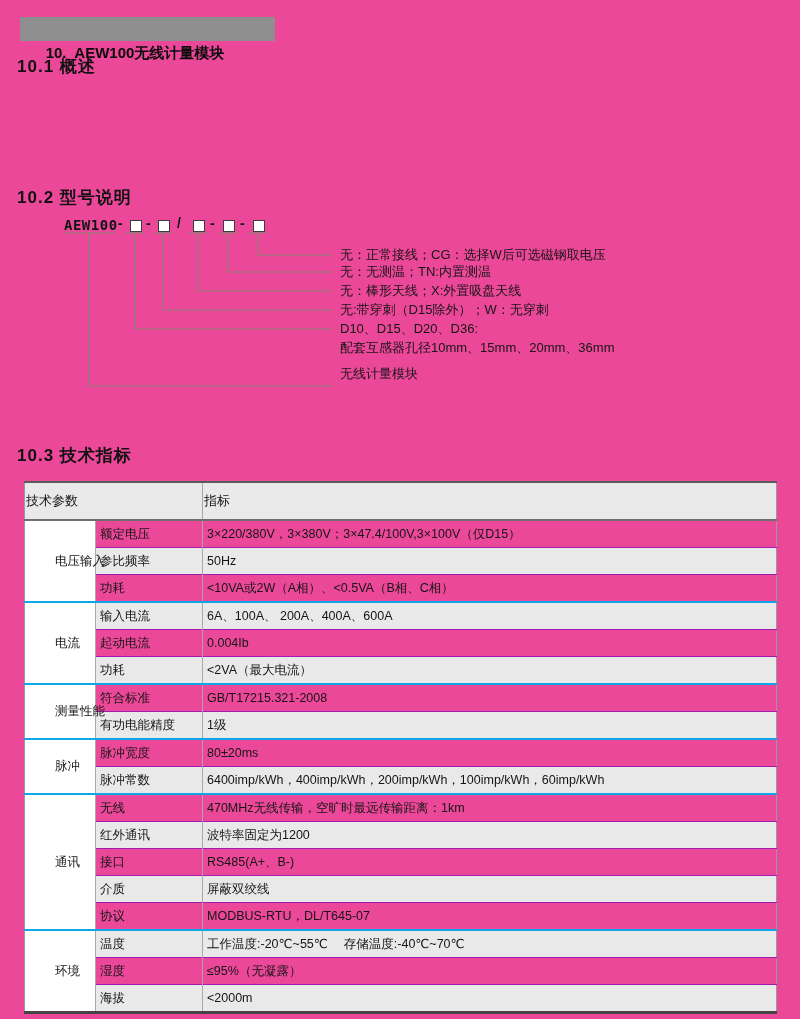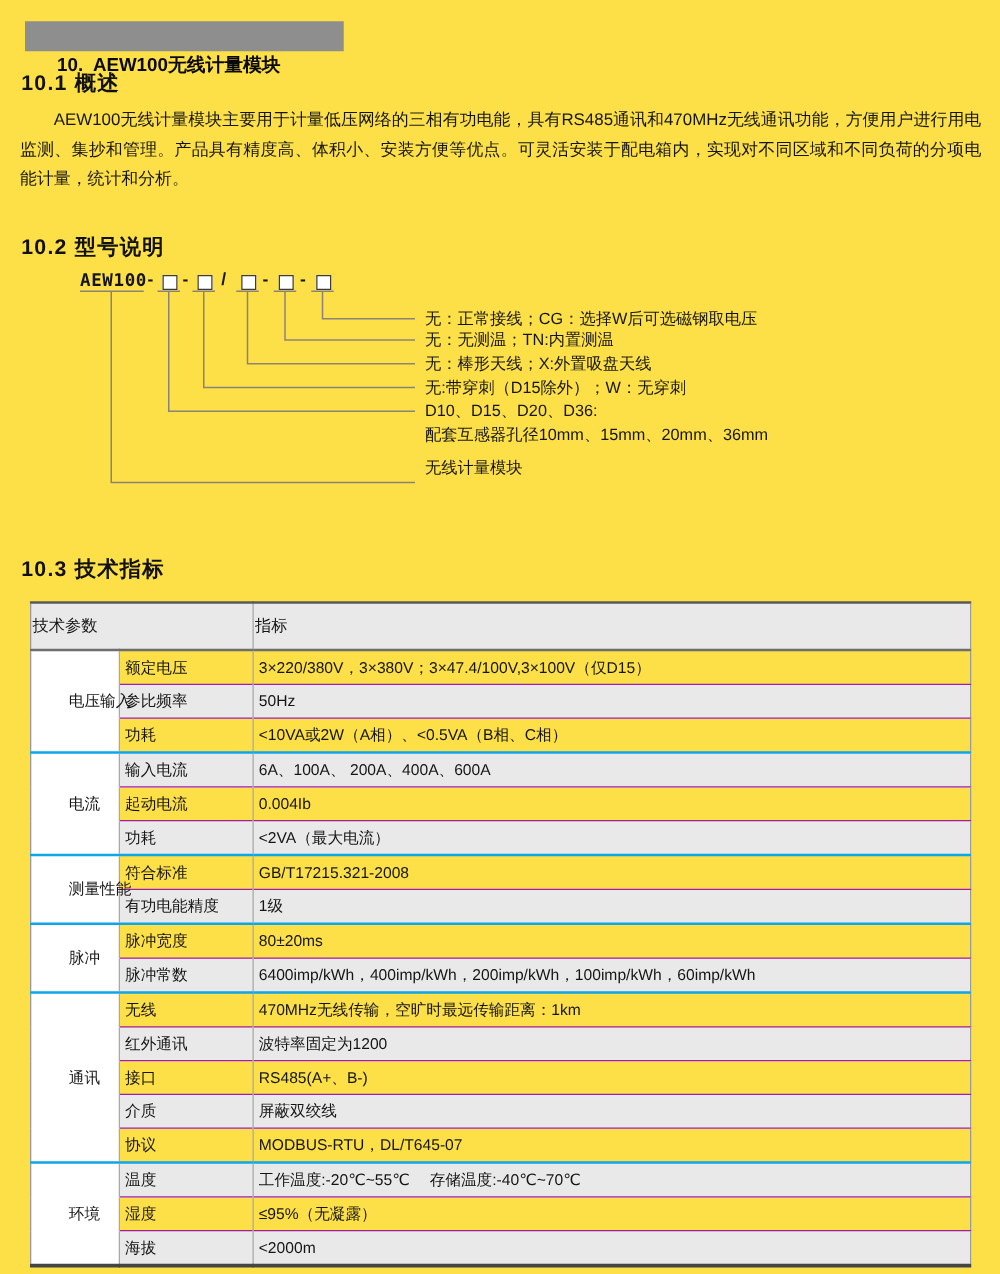--- a/index.html
+++ b/index.html
@@ -1,17 +1,17 @@
 <!DOCTYPE html>
 <html><head>
 <meta charset="utf-8">
 <style>
   html,body{margin:0;padding:0;background:#ffffff;}
   .page{
-    position:relative;width:800px;height:1019px;background:#fde047;
+    position:relative;width:800px;height:1019px;background:#ec4899;
     font-family:"Liberation Sans","DejaVu Sans",sans-serif;color:#141414;overflow:hidden;
   }
   .chapter-bar{
     position:absolute;left:20px;top:17px;width:246px;height:24px;
     background:#8e8e8e;line-height:24px;padding-left:9px;
     font-size:15px;font-weight:bold;color:#0a0a0a;white-space:pre;
   }
   h2.sec{position:absolute;margin:1px;font-size:17px;font-weight:bold;color:#111;letter-spacing:1px;white-space:pre;}
   .h-overview{left:16px;top:54px;}
   .h-model{left:16px;top:185px;}
@@ -48,21 +48,20 @@
 </head>
 <body>
 
 <div class="page">
 
   <div class="chapter-bar">
     <span>10.  AEW100无线计量模块</span>
   </div>
 
   <h2 class="sec h-overview">10.1 概述</h2>
-  <p class="para">AEW100无线计量模块主要用于计量低压网络的三相有功电能，具有RS485通讯和470MHz无线通讯功能，方便用户进行用电监测、集抄和管理。产品具有精度高、体积小、安装方便等优点。可灵活安装于配电箱内，实现对不同区域和不同负荷的分项电能计量，统计和分析。</p>
 
   <h2 class="sec h-model">10.2 型号说明</h2>
 
   <svg class="diagram-lines" viewBox="0 0 800 420" xmlns="http://www.w3.org/2000/svg">
     <g stroke="#8c8279" stroke-width="1.2" fill="none">
       <path d="M64 233 H115"></path>
       <path d="M126 233 H144"></path>
       <path d="M154 233 H172"></path>
       <path d="M189 233 H207"></path>
       <path d="M219 233 H237"></path>

